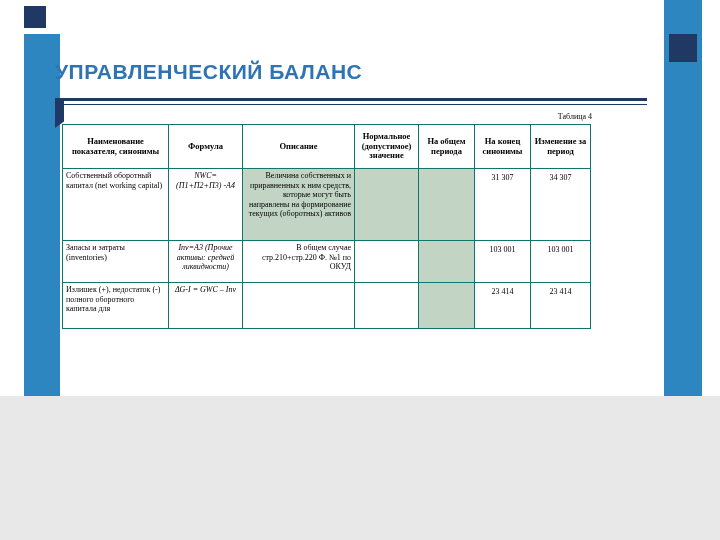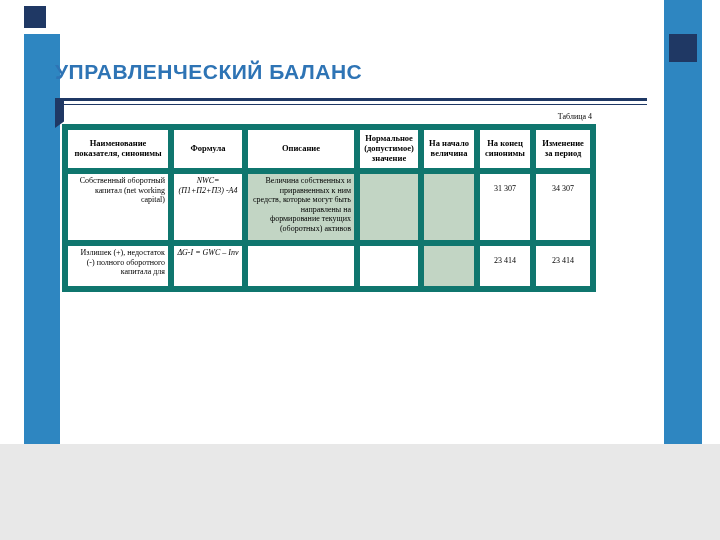--- a/index.html
+++ b/index.html
@@ -1,43 +1,43 @@
 <!DOCTYPE html>
 <html style="--accent-blue: #2E74B5; --bar-blue: #2E86C1; --dark-navy: #1F3864; --cell-green: #C2D5C4;"><head>
 <meta charset="utf-8">
 <style>
   html,body{margin:0;padding:0;background:#e8e8e8;}
-  .slide{position:relative;width:720px;height:444px;background:#ffffff;overflow:hidden;
+  .slide{position:relative;width:720px;height:396px;background:#ffffff;overflow:hidden;
          font-family:"Liberation Serif", serif;color:#000;}
   
   .bar{position:absolute;background:var(--bar-blue);}
   .bar-left{left:24px;top:34px;width:36px;height:506px;}
   .bar-right{left:664px;top:0;width:38px;height:540px;}
   .sq{position:absolute;background:var(--dark-navy);}
   .sq-tl{left:24px;top:6px;width:22px;height:22px;}
   .sq-rt{left:669px;top:34px;width:28px;height:28px;}
   .sq-rb{left:669px;top:496px;width:28px;height:28px;}
   
   .title{position:absolute;left:55px;top:60px;font-family:"Liberation Sans",sans-serif;
          font-weight:bold;font-size:21px;letter-spacing:.5px;color:var(--accent-blue);}
   .rule-thick{position:absolute;left:55px;top:98px;width:592px;height:3px;background:var(--dark-navy);}
   .rule-thin{position:absolute;left:55px;top:104px;width:592px;height:1px;background:var(--dark-navy);}
   .bracket{position:absolute;left:55px;top:98px;width:9px;height:30px;background:var(--dark-navy);
            clip-path:polygon(0 0,100% 0,100% 78%,0 100%);}
   
   .caption{position:absolute;left:64px;top:112px;width:528px;text-align:right;font-size:8px;}
   .tbl-wrap{position:absolute;left:62px;top:124px;width:528px;}
   table{border-collapse:collapse;table-layout:fixed;width:528px;}
-  td,th{border:6px solid #0f766e;padding:2px 3px;vertical-align:top;font-size:8px;line-height:1.2;
+  td,th{border:1px solid #0f766e;padding:2px 3px;vertical-align:top;font-size:8px;line-height:1.2;
         overflow:hidden;word-wrap:break-word;}
   th{font-weight:bold;font-size:8.5px;vertical-align:middle;text-align:center;line-height:1.15;}
-  .c-name{text-align:right;}
+  .c-name{text-align:left;}
   .c-form{text-align:center;font-style:italic;margin-top:24px;}
   .c-desc{text-align:right;}
-  .c-num{text-align:center;padding-top:10px;}
+  .c-num{text-align:center;padding-top:4px;}
   .g{background:var(--cell-green);}
   
   .pageno{position:absolute;left:330px;top:488px;width:60px;text-align:center;
           font-family:"Liberation Sans",sans-serif;font-size:13px;color:var(--accent-blue);text-decoration:underline;}
   .pageno-line{position:absolute;left:332px;top:508px;width:56px;height:2px;background:var(--accent-blue);}
 </style>
 </head>
 <body>
 
 <div class="slide">
@@ -65,32 +65,41 @@
           <col style="width:56px">
           <col style="width:56px">
           <col style="width:60px">
       </colgroup>
       <tbody>
           <tr style="height:44px">
         <th>Наименование показателя, синонимы</th>
         <th>Формула</th>
         <th>Описание</th>
         <th>Нормальное (допустимое) значение</th>
-        <th>На начало величина</th>
+        <th>На общем периода</th>
         <th>На конец синонимы</th>
         <th>Изменение за период</th>
       </tr>
       <tr style="height:72px">
         <td class="c-name">Собственный оборотный капитал (net working capital)</td>
         <td class="c-form">NWC=(П1+П2+П3) -А4</td>
         <td class="c-desc g">Величина собственных и приравненных к ним средств, которые могут быть направлены на формирование текущих (оборотных) активов</td>
         <td class="c-desc g"></td>
         <td class="c-num g"></td>
         <td class="c-num">31 307</td>
         <td class="c-num">34 307</td>
+      </tr>
+      <tr style="height:42px">
+        <td class="c-name">Запасы и затраты (inventories)</td>
+        <td class="c-form">Inv=А3 (Прочие активы: средней ликвидности)</td>
+        <td class="c-desc">В общем случае стр.210+стр.220 Ф. №1 по ОКУД</td>
+        <td class="c-desc"></td>
+        <td class="c-num g"></td>
+        <td class="c-num">103 001</td>
+        <td class="c-num">103 001</td>
       </tr>
       <tr style="height:46px">
         <td class="c-name">Излишек (+), недостаток (-) полного оборотного капитала для</td>
         <td class="c-form">ΔG-I = GWC – Inv</td>
         <td class="c-desc"></td>
         <td class="c-desc"></td>
         <td class="c-num g"></td>
         <td class="c-num">23 414</td>
         <td class="c-num">23 414</td>
       </tr>

